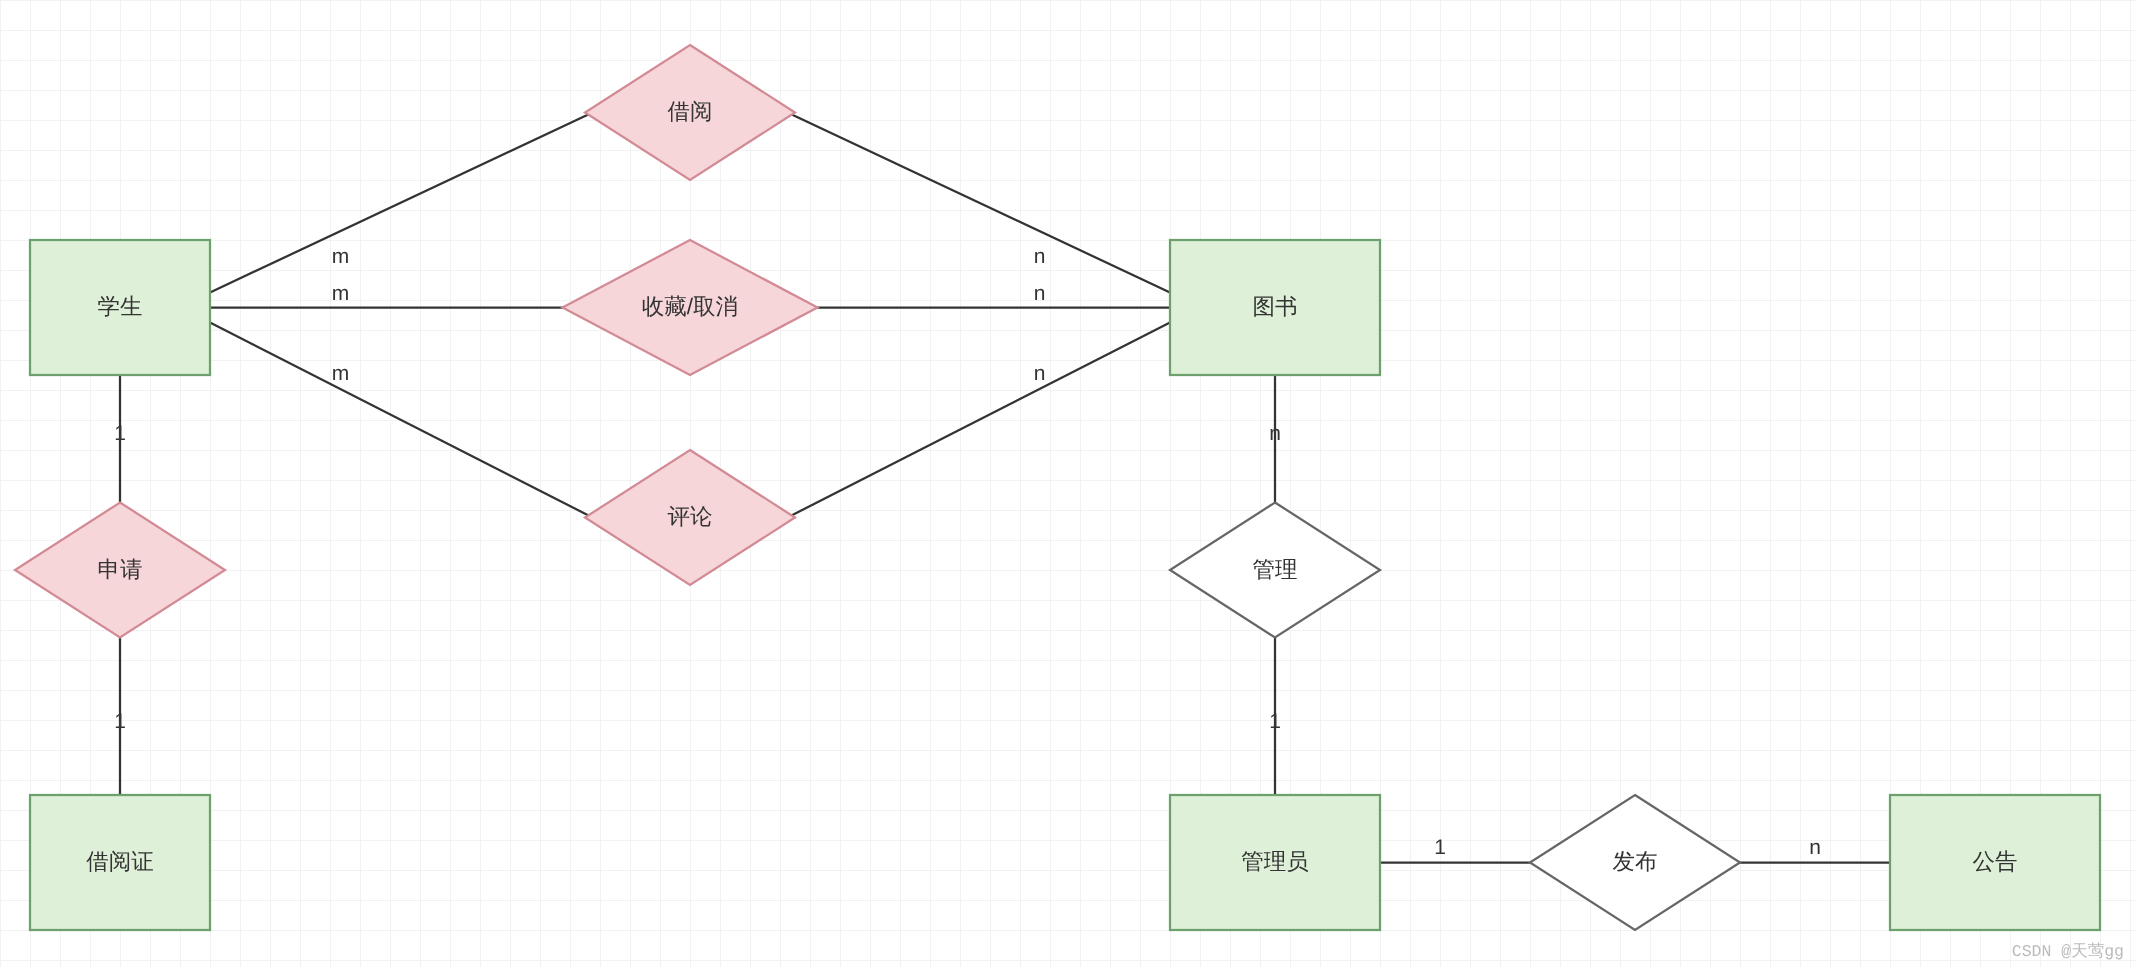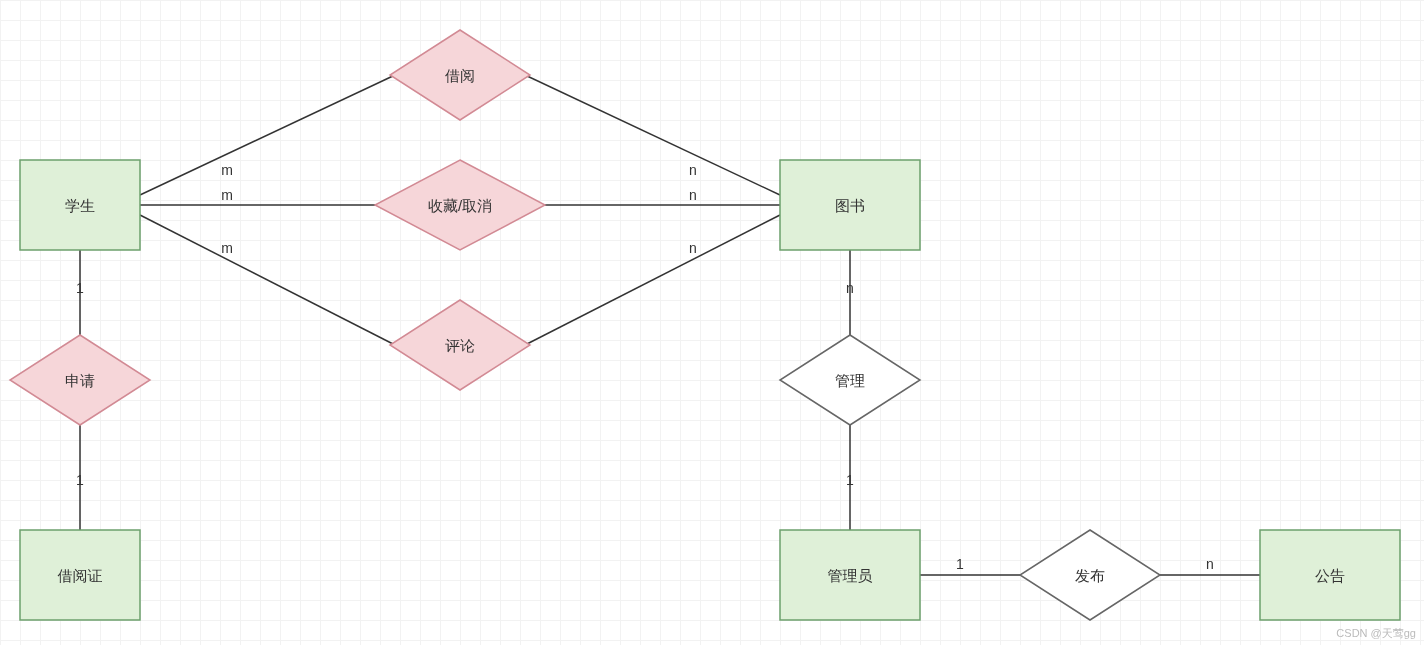--- a/index.html
+++ b/index.html
@@ -51,21 +51,21 @@
   .card-label {
     font-size: 14px;
     fill: #333;
   }
   .watermark {
     position: absolute;
     right: 8px;
     bottom: 4px;
     font-size: 11px;
     color: #bbb;
-    font-family: Liberation Sans, sans-serif;
+    font-family: Liberation Mono, monospace;
   }
 </style>
 </head>
 <body>
 
 <div class="grid"></div>
 
 <svg width="1424" height="645">
 
   <path class="edge" d="M 140 195 L 395 75"></path>

